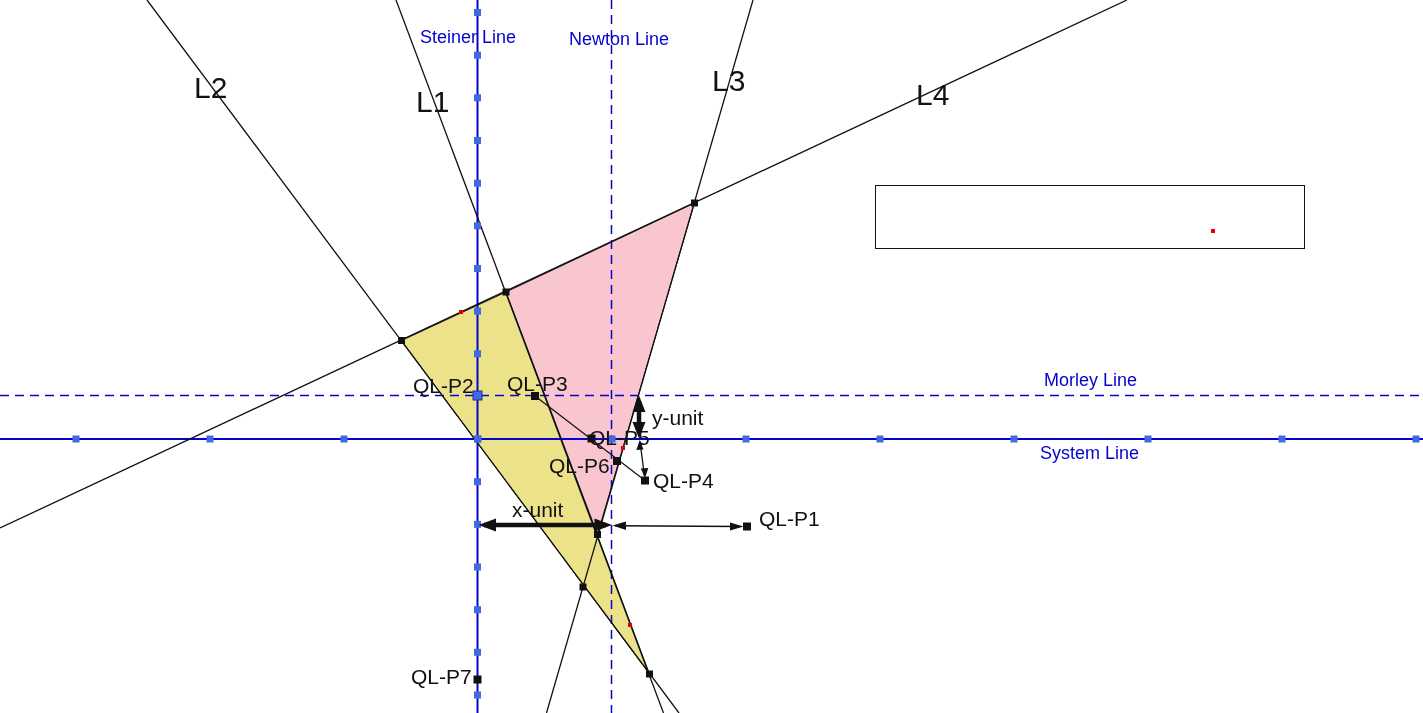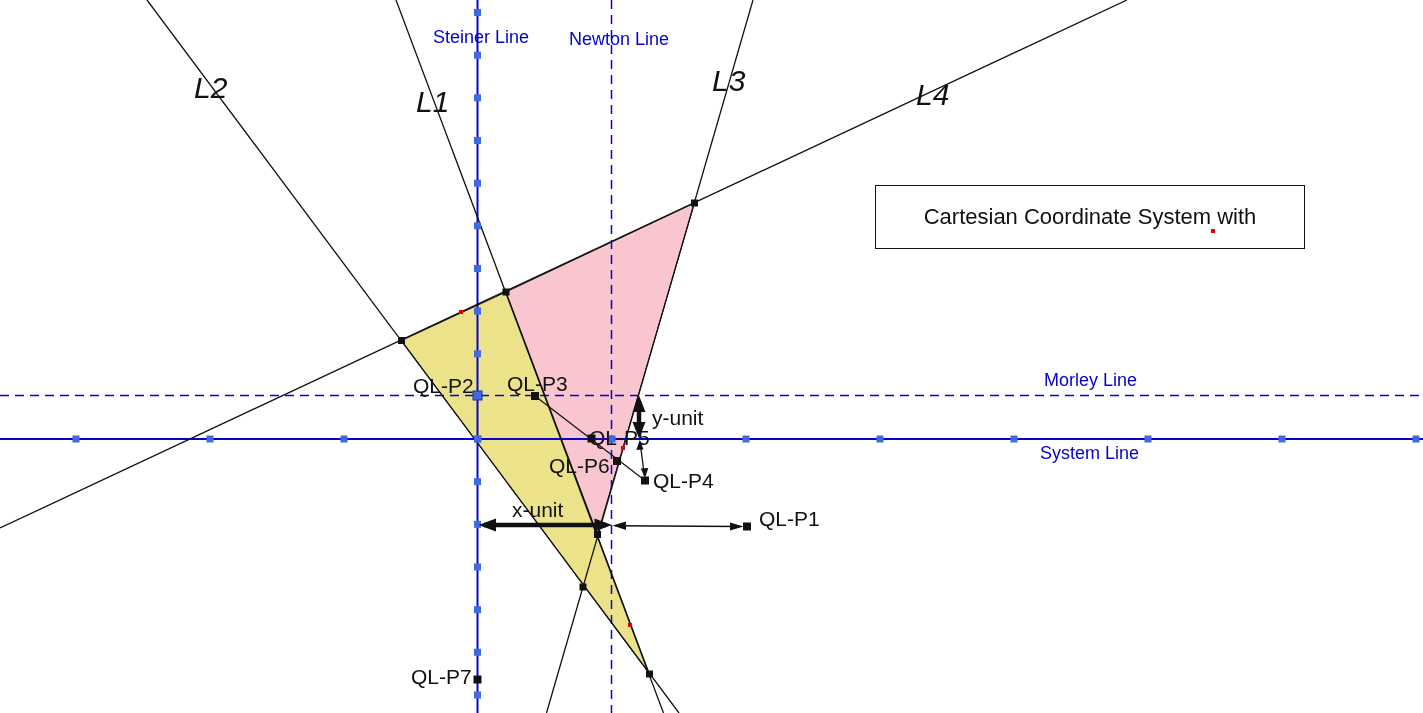--- a/index.html
+++ b/index.html
@@ -5,21 +5,21 @@
   html,body{margin:0;padding:0;}
   body{
     width:1423px;height:713px;position:relative;background:#ffffff;
     font-family:"Liberation Sans",sans-serif;overflow:hidden;
   }
   #diagram{position:absolute;left:0;top:0;width:1423px;height:713px;}
   .lbl{position:absolute;white-space:nowrap;line-height:1.08;color:#111;}
   .lbl.blue{color:#0404cd;}
   .lbl.sz18{font-size:18px;}
   .lbl.sz17{font-size:21px;}
-  .lbl.sz30{font-size:30px;font-style:italic;}
+  .lbl.sz30{font-size:30px;}
   #title-box{
     position:absolute;left:875px;top:185px;width:428px;height:62px;
     border:1px solid #111;background:transparent;
     display:flex;flex-direction:column;justify-content:center;align-items:center;
     font-size:22px;color:#111;line-height:26px;text-align:center;
   }
 </style>
 </head>
 <body>
 
@@ -87,21 +87,21 @@
     <rect x="587.5" y="434.5" width="8" height="8" fill="#111"></rect>
     <rect x="613" y="457" width="8" height="8" fill="#111"></rect>
     <rect x="473.5" y="675.5" width="8" height="8" fill="#111"></rect>
     <rect x="459" y="310" width="4" height="4" fill="#e10000"></rect>
     <rect x="621" y="446" width="4" height="4" fill="#e10000"></rect>
     <rect x="628" y="623" width="4" height="4" fill="#e10000"></rect>
     <rect x="1211" y="229" width="4" height="4" fill="#e10000"></rect>
   </svg>
 
 <div id="labels">
-  <div class="lbl blue sz18" style="left:433px;top:28px;">Steiner Line</div>
+  <div class="lbl blue sz18" style="left:420px;top:28px;">Steiner Line</div>
   <div class="lbl blue sz18" style="left:569px;top:30px;">Newton Line</div>
   <div class="lbl blue sz18" style="left:1044px;top:371px;">Morley Line</div>
   <div class="lbl blue sz18" style="left:1040px;top:444px;">System Line</div>
 
   <div class="lbl sz30" style="left:416px;top:86px;">L1</div>
   <div class="lbl sz30" style="left:194px;top:72px;">L2</div>
   <div class="lbl sz30" style="left:712px;top:65px;">L3</div>
   <div class="lbl sz30" style="left:916px;top:79px;">L4</div>
 
   <div class="lbl sz17" style="left:759px;top:508px;">QL-P1</div>
@@ -110,14 +110,13 @@
   <div class="lbl sz17" style="left:653px;top:470px;">QL-P4</div>
   <div class="lbl sz17" style="left:549px;top:427px;margin-left:40px;">QL-P5</div>
   <div class="lbl sz17" style="left:549px;top:455px;">QL-P6</div>
   <div class="lbl sz17" style="left:411px;top:666px;">QL-P7</div>
 
   <div class="lbl sz17" style="left:512px;top:499px;">x-unit</div>
   <div class="lbl sz17" style="left:652px;top:407px;">y-unit</div>
 </div>
 
 <div id="title-box">
-  <div>Cartesian Coordinate System with</div>
 </div>
 
 </body></html>

